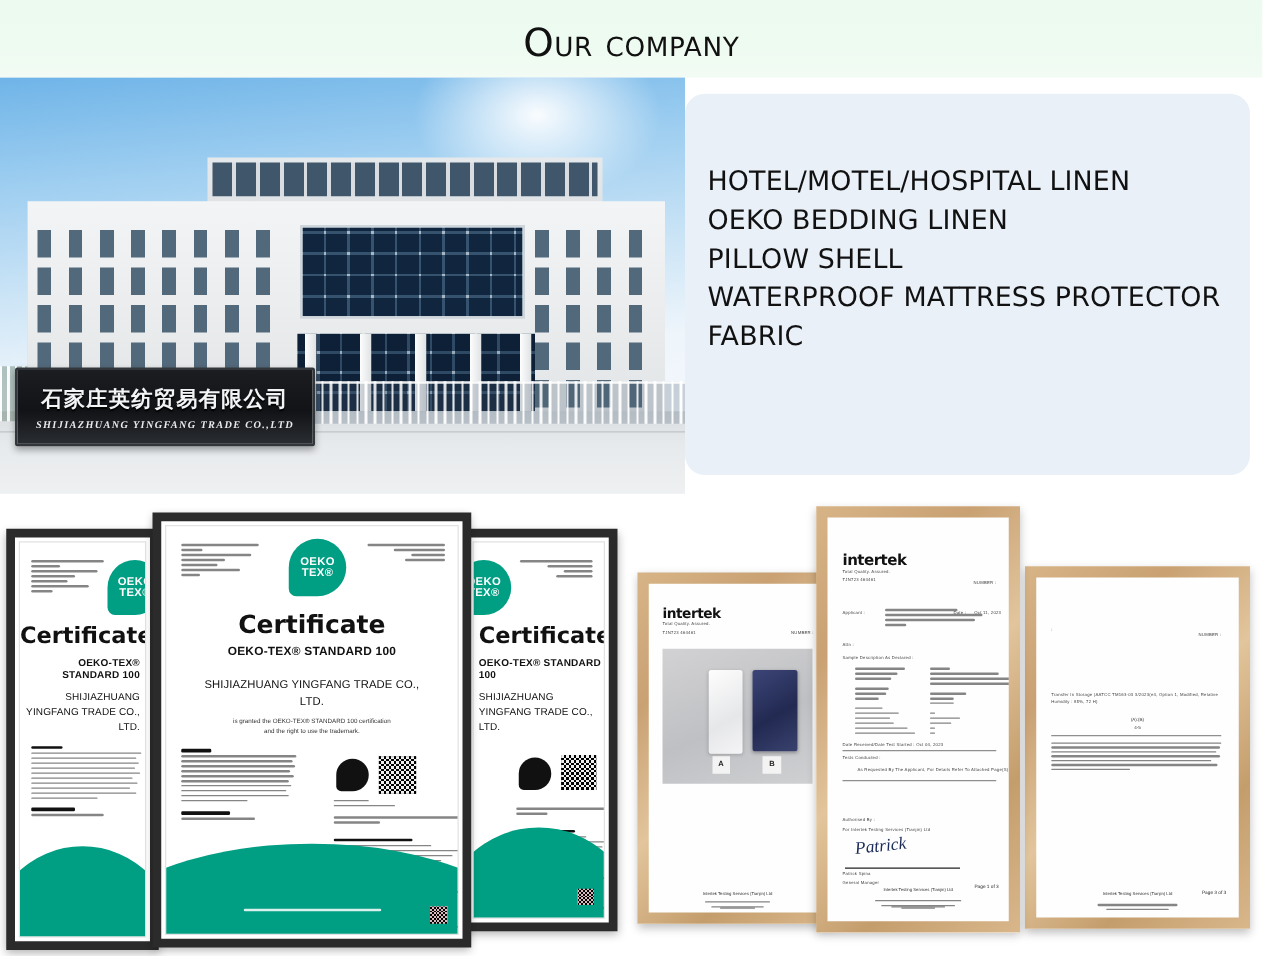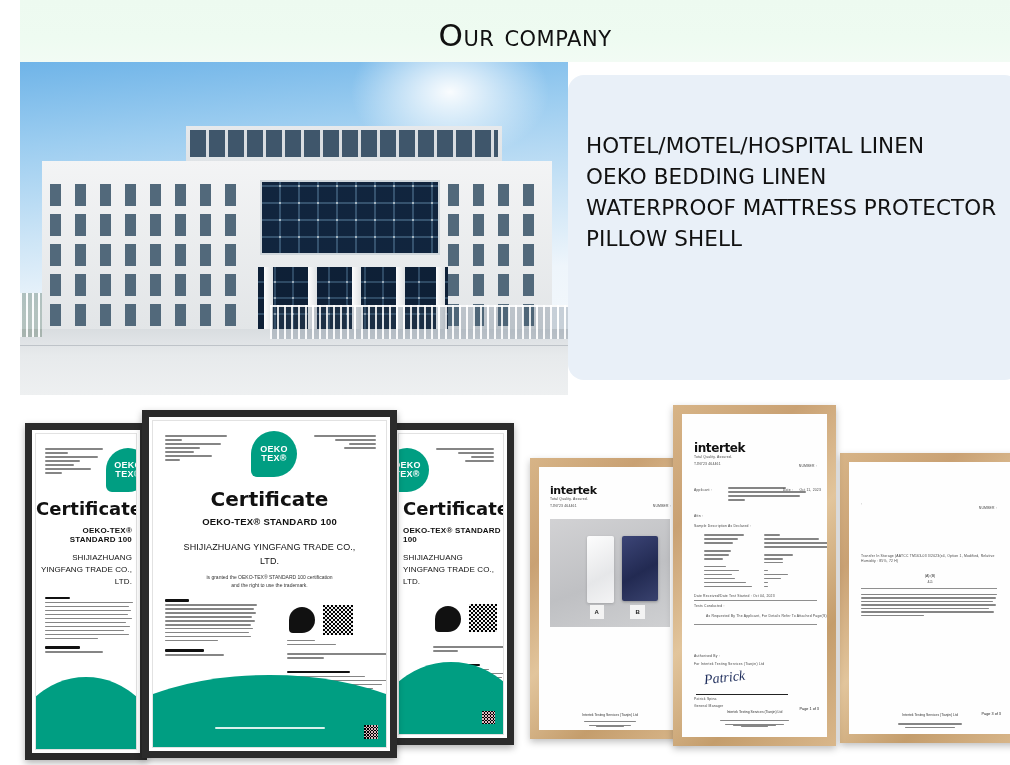--- a/index.html
+++ b/index.html
@@ -1,20 +1,20 @@
 <!DOCTYPE html>
 <html><head>
 <meta charset="utf-8">
 <title>Our Company</title>
 <style>
   * { margin:0; padding:0; box-sizing:border-box; }
   html,body{ width:1010px; height:765px; background:#ffffff; overflow:hidden;
              font-family:"Liberation Sans", sans-serif; }
 
-  #page { position:relative; width:824px; height:765px; background:#fff;margin-left:20px; }
+  #page { position:relative; width:824px; height:765px; background:#fff; }
 
   
   .header{
     position:absolute; left:0; top:0; width:1010px; height:62px;
     background:linear-gradient(180deg,#edfaf0 0%,#eefbf1 60%,#f2fbf4 100%);
     display:flex; align-items:center; justify-content:center;
   }
   .header-title{
     font-family:"DejaVu Sans", sans-serif;
     font-weight:400; color:#111; letter-spacing:.5px;
@@ -190,28 +190,33 @@
     <div class="col" style="left:244px;"></div>
     <div class="col" style="left:288px;"></div>
     <div class="col" style="left:332px;"></div>
     <div class="col" style="left:376px;"></div>
     <div class="col" style="left:416px;"></div>
 
     <div class="ground"></div>
     <div class="fence"></div>
     <div class="fenceL"></div>
 
+    <div class="sign">
+      <div class="sign-cn">石家庄英纺贸易有限公司</div>
+      <div class="sign-en">SHIJIAZHUANG YINGFANG TRADE CO.,LTD</div>
+    </div>
   </div>
 
   <div class="products">
     <ul class="plist">
       <li>HOTEL/MOTEL/HOSPITAL LINEN</li>
       <li>OEKO BEDDING LINEN</li>
+      <li>PILLOW SHELL</li>
       <li>WATERPROOF MATTRESS PROTECTOR</li>
-      <li>PILLOW SHELL</li>
+      <li>FABRIC</li>
     </ul>
   </div>
 
   <div class="certs">
 
     <div class="oeko o1">
       <div class="inner">
           <div class="mat">
         <div class="txtblk" style="left:9px; top:14px; width:58px;">
           <div style="width:100%"></div>

